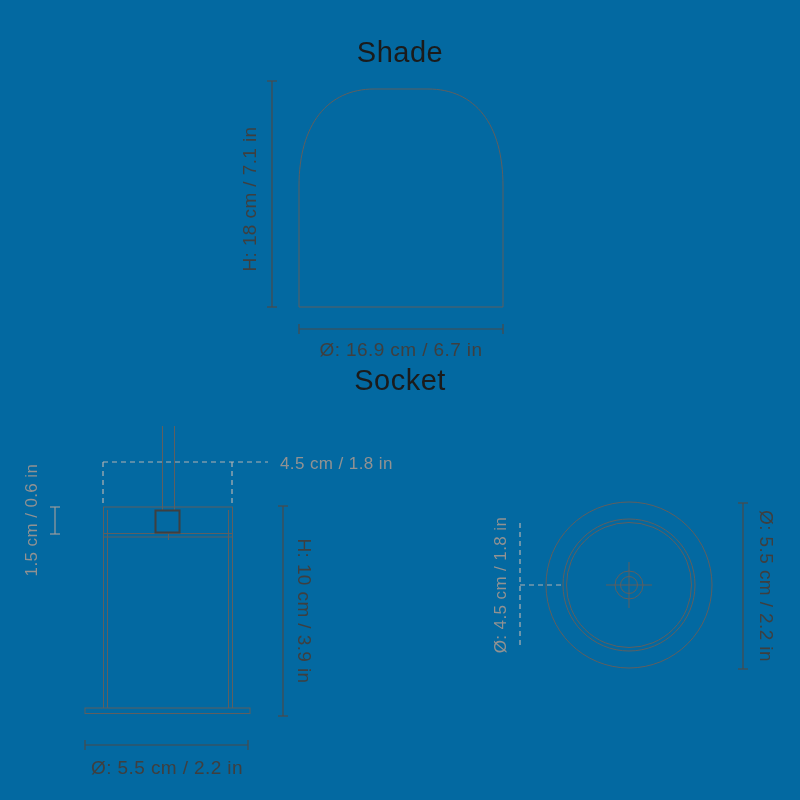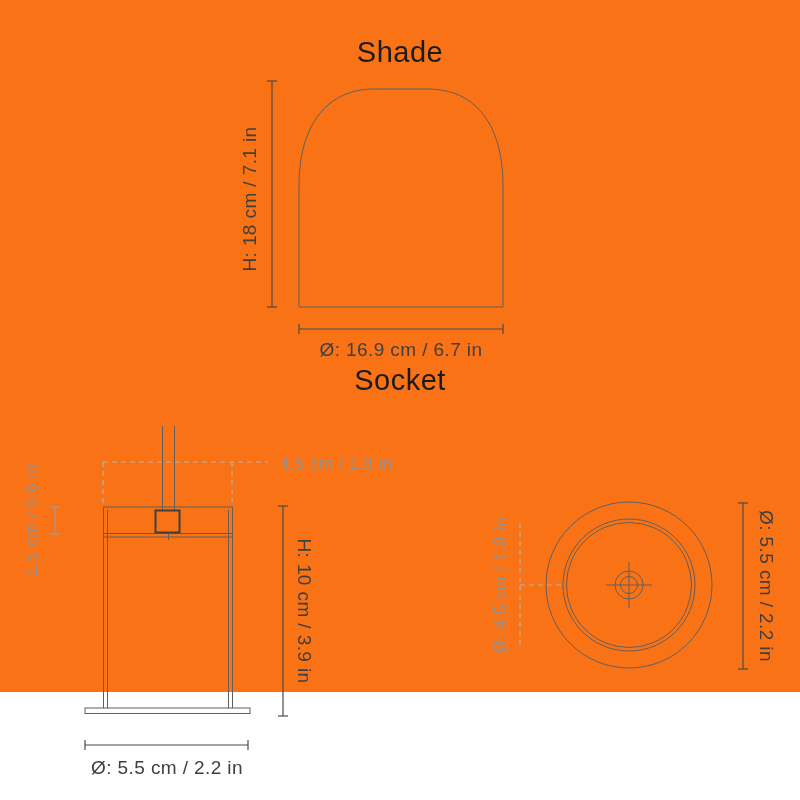--- a/index.html
+++ b/index.html
@@ -6,22 +6,22 @@
     margin: 0;
     padding: 0;
     background: #ffffff;
     width: 800px;
     height: 800px;
     overflow: hidden;
   }
   .canvas {
     position: relative;
     width: 800px;
-    height: 692px;
-    background: #f97316;
+    height: 800px;
+    background: #0369a1;
     text-decoration: underline;
   }
   svg {
     display: block;
   }
   text {
     font-family: "Liberation Sans", "DejaVu Sans", sans-serif;
     fill: #3f3f3f;
   }
   .t-title {

